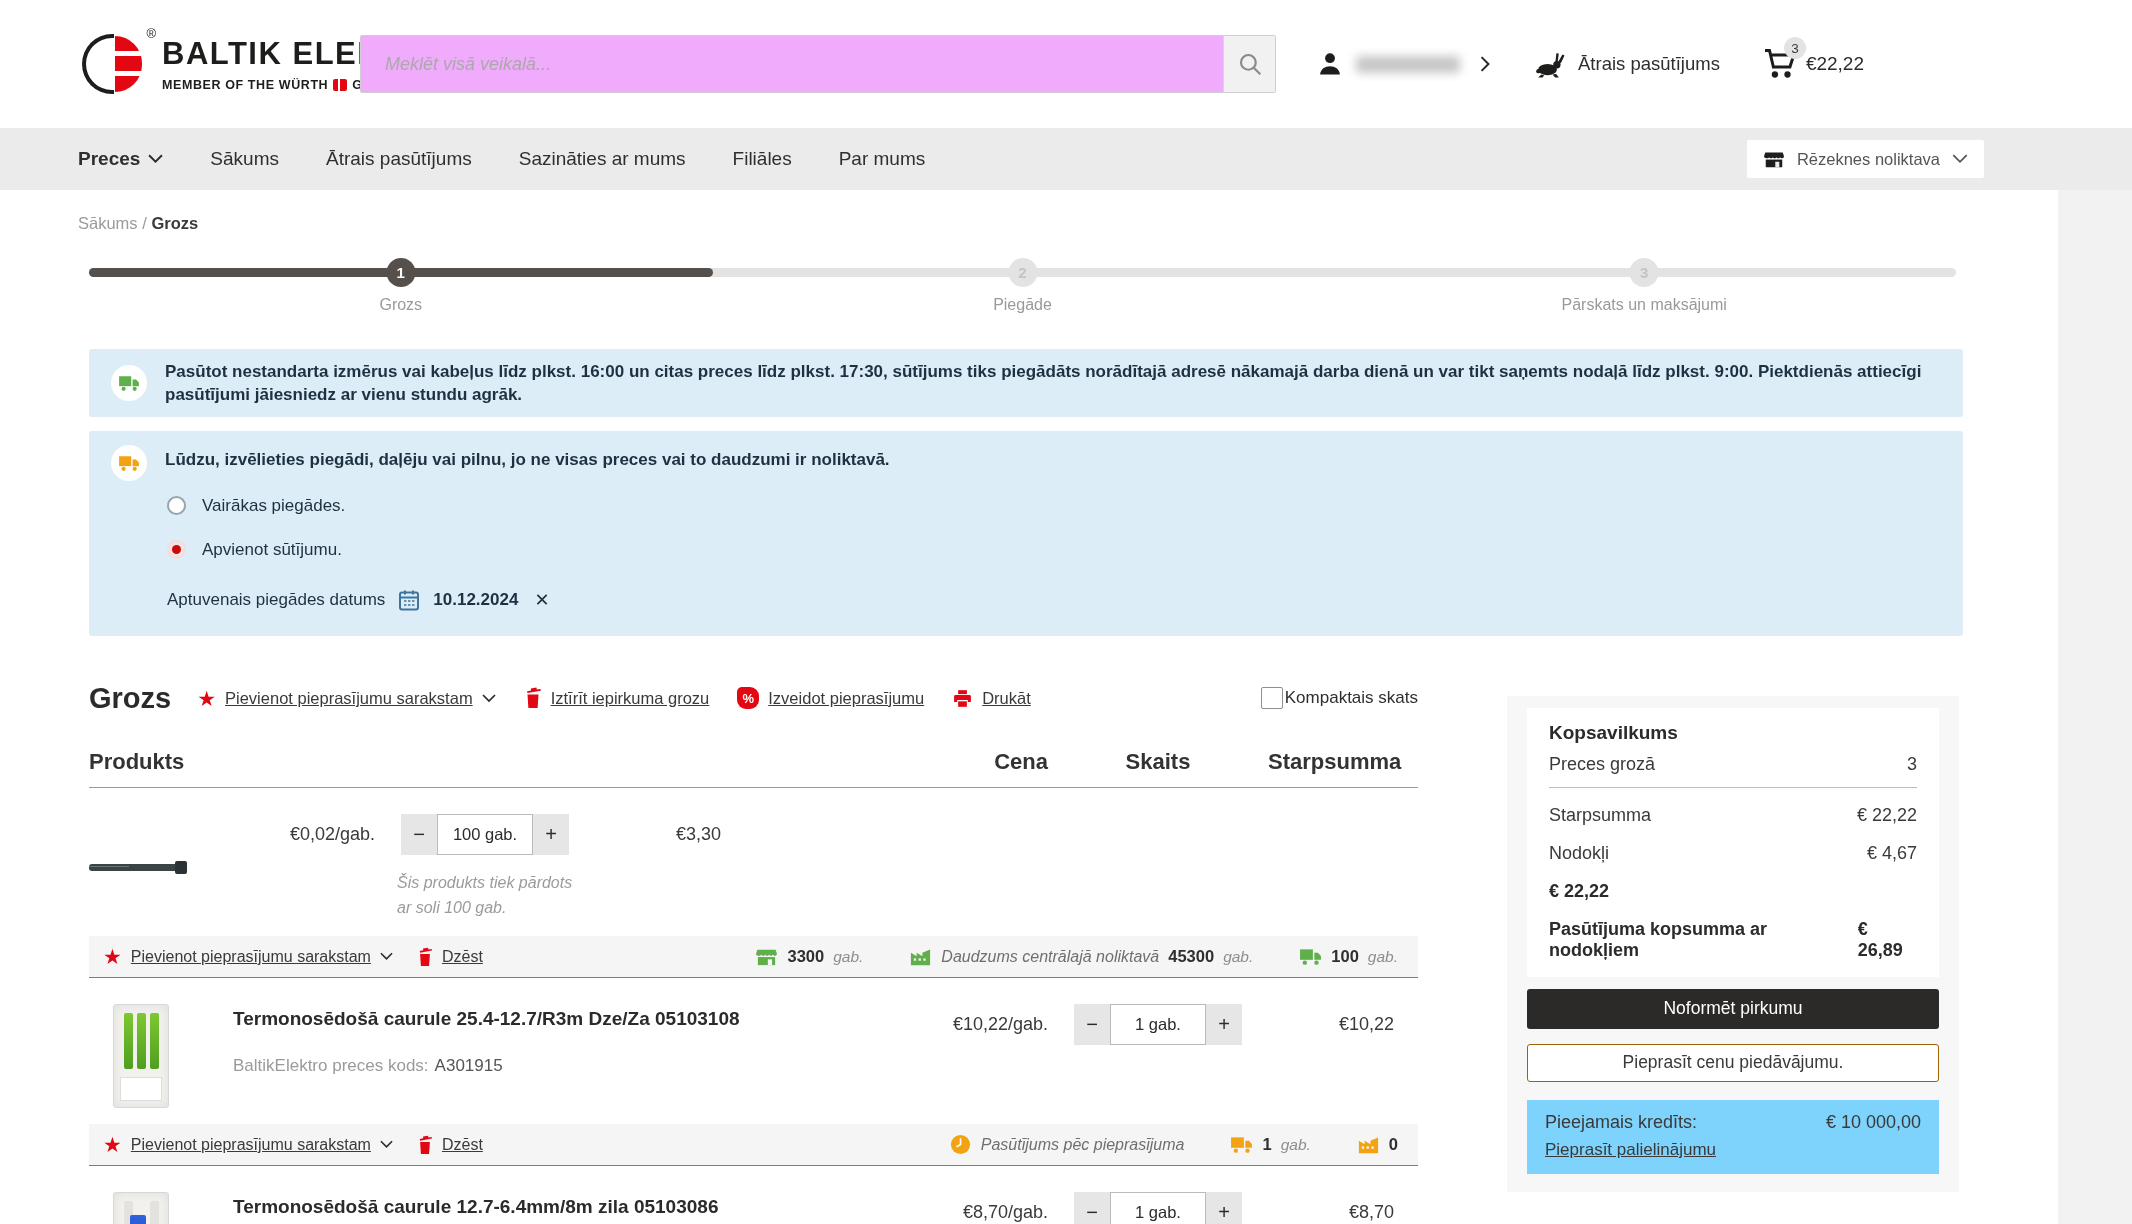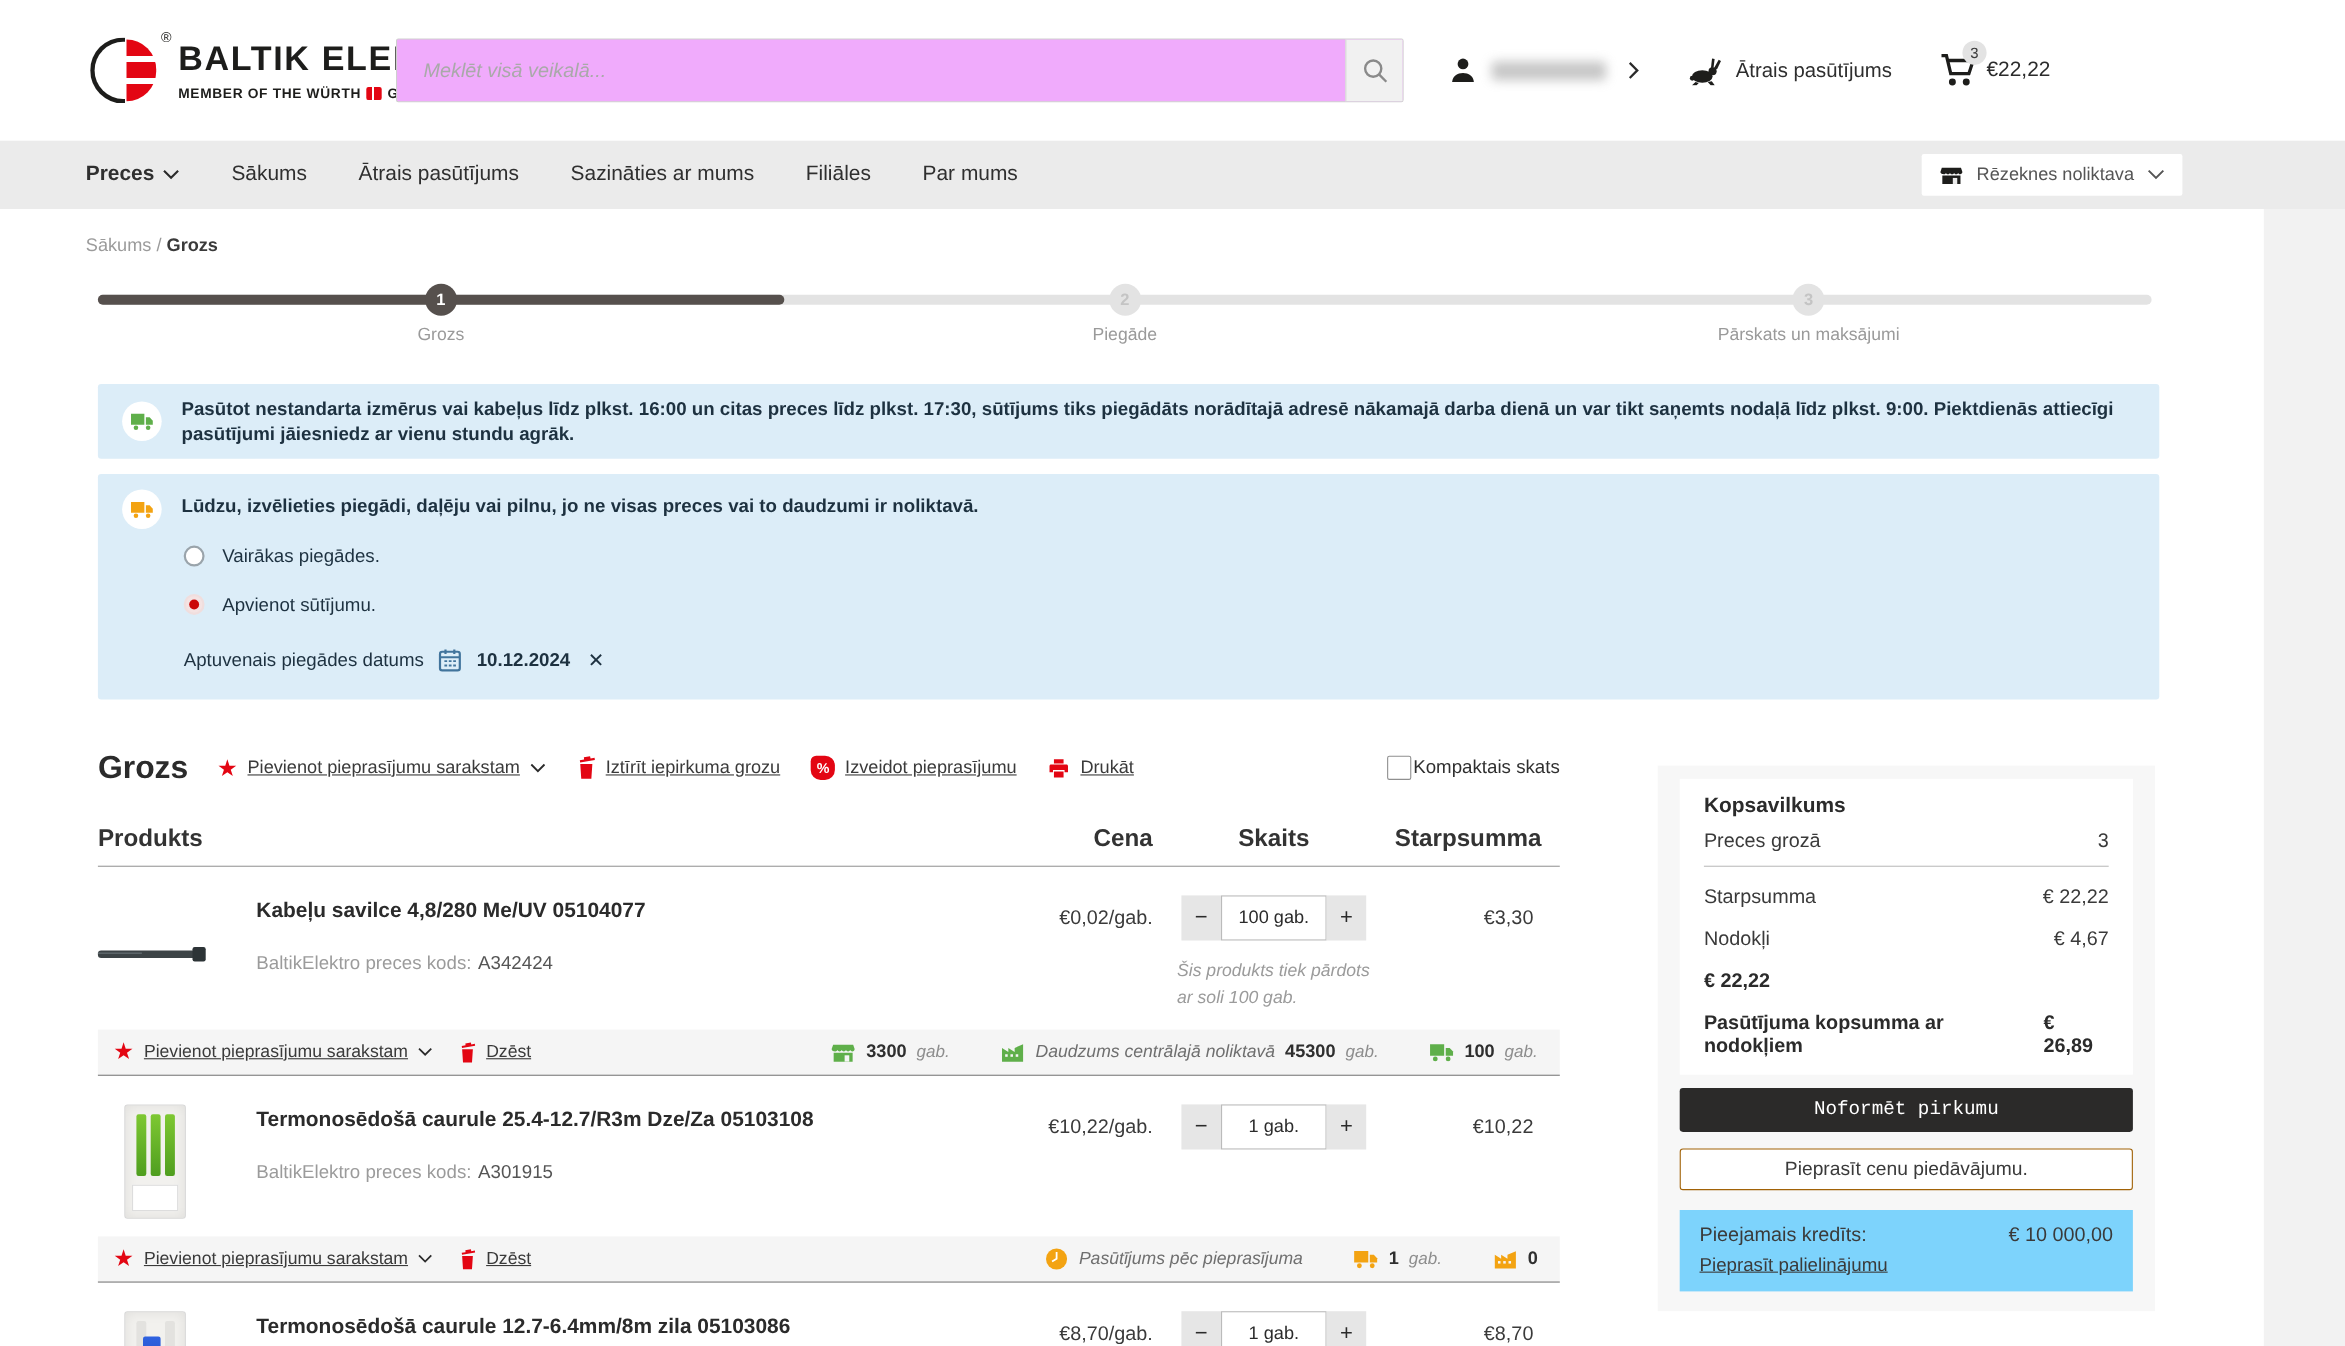--- a/index.html
+++ b/index.html
@@ -147,21 +147,21 @@
   
   .side-col { width:452px; margin-left:89px; flex:0 0 auto; position:relative; }
   .side-panel { background:#f7f7f7; padding:12px 20px 18px; margin-top:14px; }
   .sum-card { background:#fff; padding:14px 22px 16px; }
   .sum-title { font-size:19px; font-weight:700; color:#2b2b2b; }
   .sum-row { display:flex; justify-content:space-between; font-size:18px; color:#3a3a3a; margin-top:10px; }
   .sum-hr { border:none; border-top:1px solid #bdbdbd; margin:12px 0 2px; }
   .sum-row.money { margin-top:17px; }
   .sum-row.bold { margin-top:17px; font-weight:700; color:#2b2b2b; }
   .btn-dark { margin-top:12px; width:100%; height:40px; background:#2b2a29; color:#fff; border:none; border-radius:3px;
-    font-size:17.5px; cursor:pointer; font-family:Liberation Mono, monospace; }
+    font-size:17.5px; cursor:pointer; font-family:Liberation Sans, sans-serif; }
   .btn-outline { margin-top:15px; width:100%; height:38px; background:#fff; color:#3a3a3a; border:1px solid #a16207; border-radius:3px;
     font-size:17.5px; cursor:pointer; font-family:"Liberation Sans",sans-serif; }
   .credit-card { margin-top:18px; background:#7dd3fc; padding:12px 18px 14px; }
   .credit-row { display:flex; justify-content:space-between; font-size:18px; color:#3a3a3a; }
   .credit-link { display:inline-block; margin-top:7px; font-size:17px; color:#3a3a3a; text-decoration:underline; cursor:pointer; }
 
   svg { display:block; }
 </style>
 </head>
 <body>
@@ -407,24 +407,20 @@
           <span class="col-name">Produkts</span>
           <span class="col-price">Cena</span>
           <span class="col-qty">Skaits</span>
           <span class="col-sub">Starpsumma</span>
         </div>
 
         <div class="prow">
           <div class="p-img img-cabletie">
               <div class="tie"></div>
             </div>
-          <div class="p-info">
-            <div class="p-name">Kabeļu savilce 4,8/280 Me/UV 05104077</div>
-            <div class="p-code"><span>BaltikElektro preces kods:</span><span class="code">A342424</span></div>
-          </div>
           <div class="p-price">€0,02/gab.</div>
           <div class="p-qty">
             <div class="stepper">
               <button class="stp-btn">−</button>
               <span class="stp-val">100 gab.</span>
               <button class="stp-btn">+</button>
             </div>
             <div class="p-note">Šis produkts tiek pārdots ar soli 100 gab.</div>
           </div>
           <div class="p-sub">€3,30</div>

